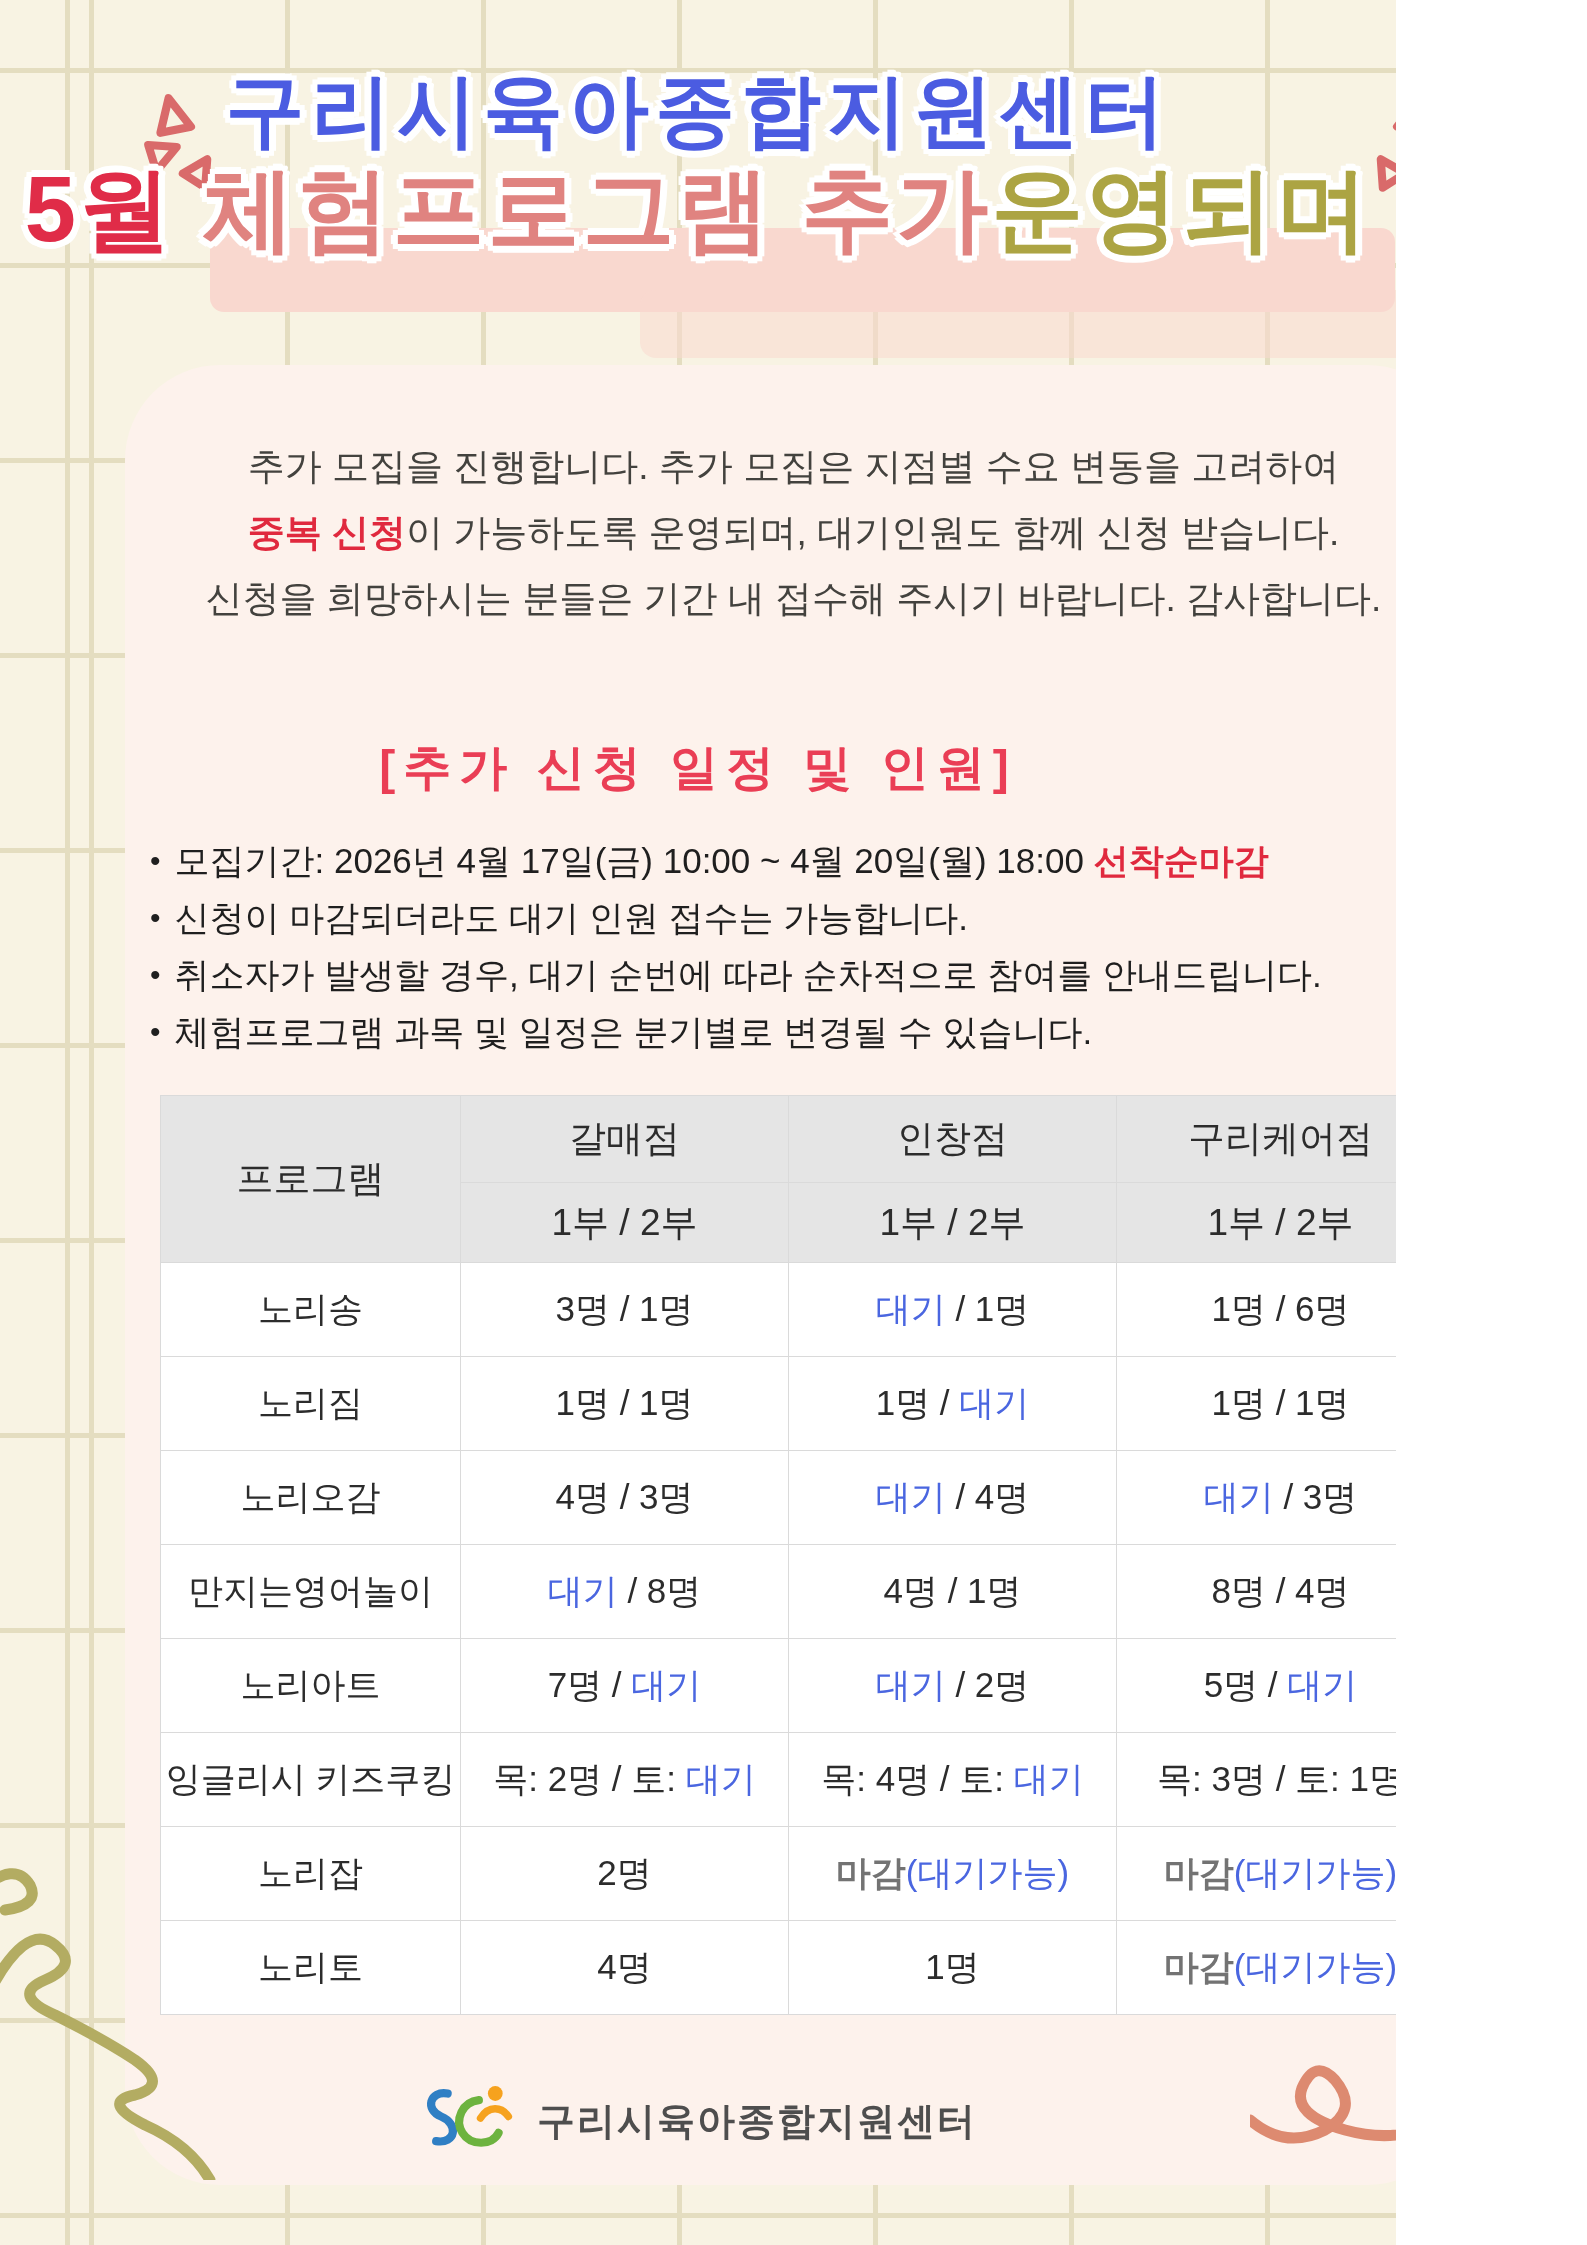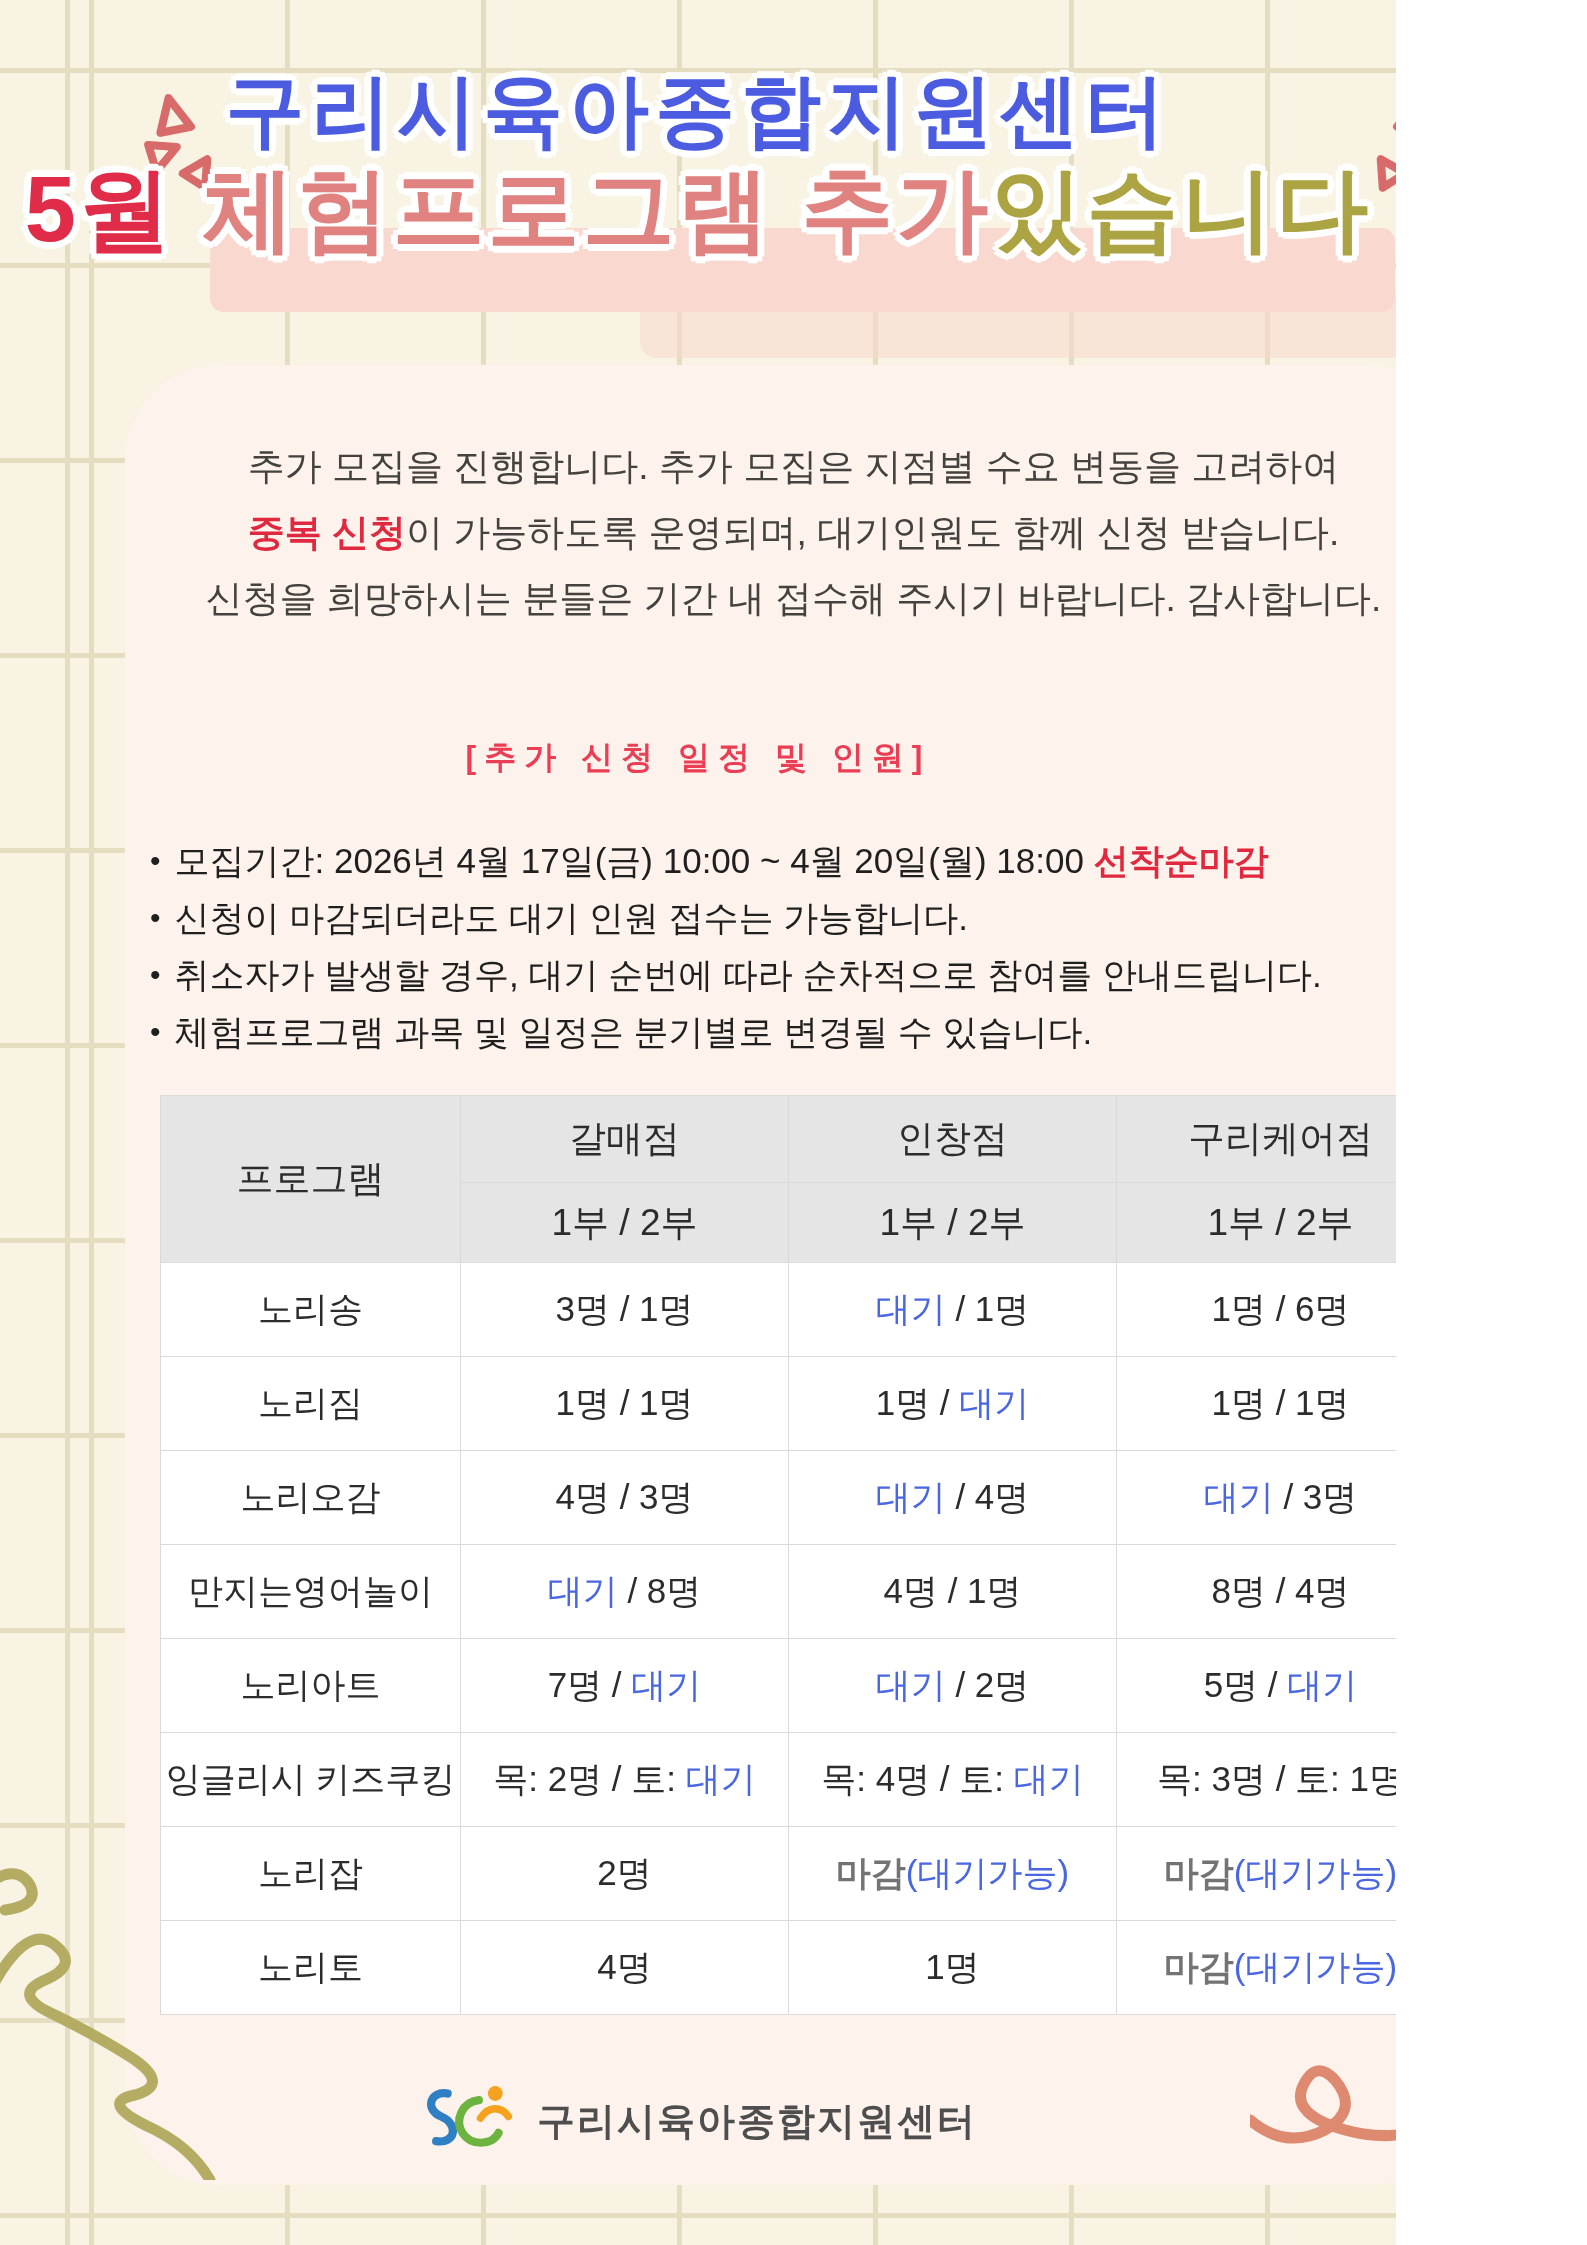--- a/index.html
+++ b/index.html
@@ -21,21 +21,21 @@
   .t-red{color:#e02c48;} .t-salmon{color:#e08380;} .t-olive{color:#aca443;}
   .sparkle{position:absolute;z-index:2;width:112px;height:122px;}
   .sparkle.left{left:138px;top:86px;}
   .sparkle.right{left:1338px;top:86px;transform:scaleX(-1);}
   .panel{position:absolute;left:125px;top:365px;width:1337px;height:1820px;background:#fdf2ec;border-radius:95px;z-index:1;}
   .intro{position:absolute;left:125px;top:434px;width:1337px;text-align:center;z-index:2;
     font-size:37px;color:#43423e;}
   .intro p{margin:0;line-height:66px;}
   .em-red{color:#e0293e;font-weight:bold;text-align:center;}
   .sec-heading{position:absolute;left:0;top:736px;width:100%;text-align:center;z-index:2;
-    font-size:32px;font-weight:bold;letter-spacing:8px;color:#ea3e55;}
+    font-size:48px;font-weight:bold;letter-spacing:8px;color:#ea3e55;}
   .notes{position:absolute;left:150px;top:832px;width:1300px;z-index:2;list-style:none;margin:0;padding:0;
     font-size:35px;line-height:57px;color:#1f1f1f;}
   .notes li{display:flex;}
   .notes .dot{margin-right:14px;font-size:30px;}
   .table-wrap{position:absolute;left:160px;top:1095px;width:1285px;z-index:2;}
   table{width:100%;border-collapse:collapse;table-layout:fixed;background:#fff;font-size:35px;color:#2c2c2c;}
   col.prog-col{width:300px;}
   th,td{border:1px solid #dadada;text-align:center;vertical-align:middle;font-weight:normal;}
   thead th{background:#e5e5e5;font-size:37px;}
   tr.branch-row th{height:84px;}
@@ -66,21 +66,21 @@
   </svg>
   <svg class="sparkle right" viewBox="0 0 110 120">
     <g stroke="#d96a6a" stroke-width="8" fill="none" stroke-linejoin="round">
       <path d="M30 12 L52 40 L22 46 Z"></path>
       <path d="M10 58 L38 60 L18 84 Z"></path>
       <path d="M44 86 L68 72 L66 100 Z"></path>
     </g>
   </svg>
 
   <div class="org-title">구리시육아종합지원센터</div>
-  <div class="main-title"><span class="t-red">5월 </span><span class="t-salmon">체험프로그램 </span><span class="t-salmon">추가</span><span class="t-olive">있습니다</span></div>
+  <div class="main-title"><span class="t-red">5월 </span><span class="t-salmon">체험프로그램 </span><span class="t-salmon">추가</span><span class="t-olive">운영되며</span></div>
 
   <div class="panel"></div>
 
   <div class="intro">
     <p>추가 모집을 진행합니다. 추가 모집은 지점별 수요 변동을 고려하여</p>
     <p><span class="em-red">중복 신청</span><span>이 가능하도록 운영되며, 대기인원도 함께 신청 받습니다.</span></p>
     <p>신청을 희망하시는 분들은 기간 내 접수해 주시기 바랍니다. 감사합니다.</p>
   </div>
 
   <div class="sec-heading">[추가 신청 일정 및 인원]</div>

